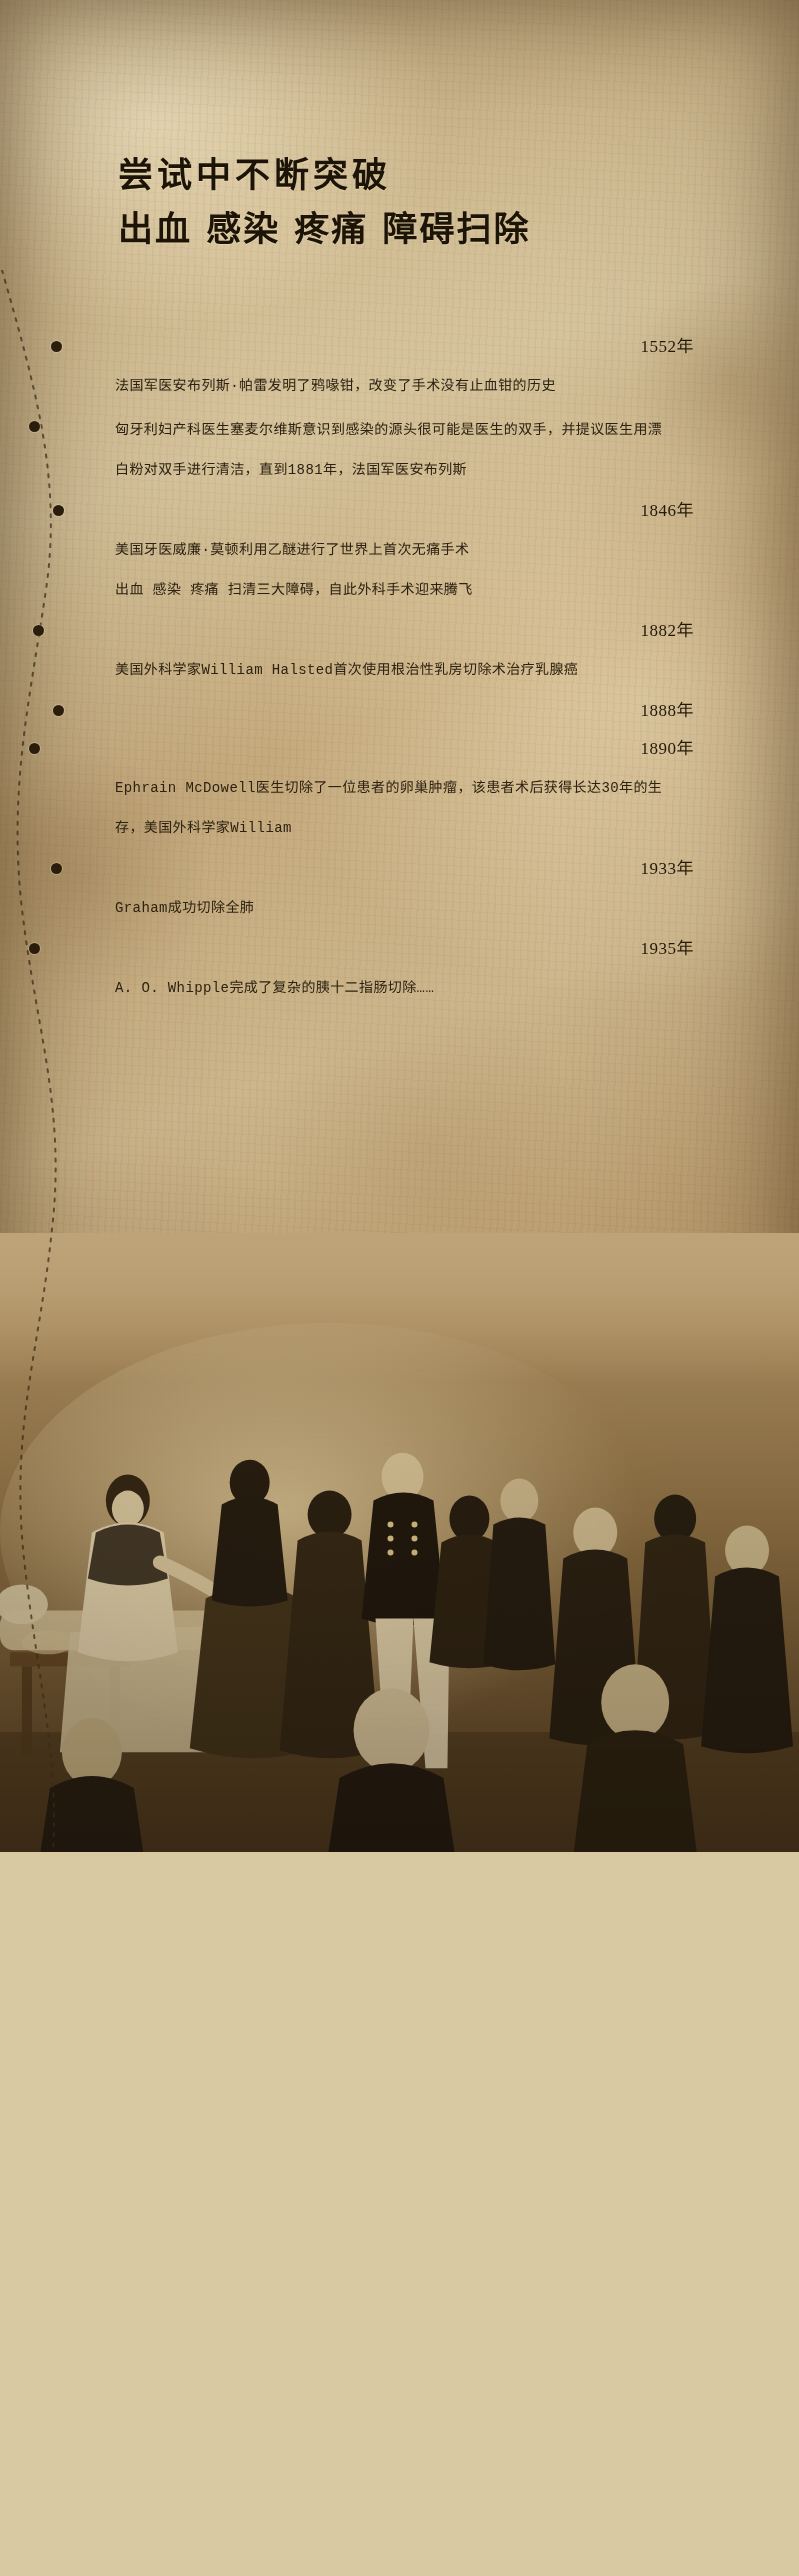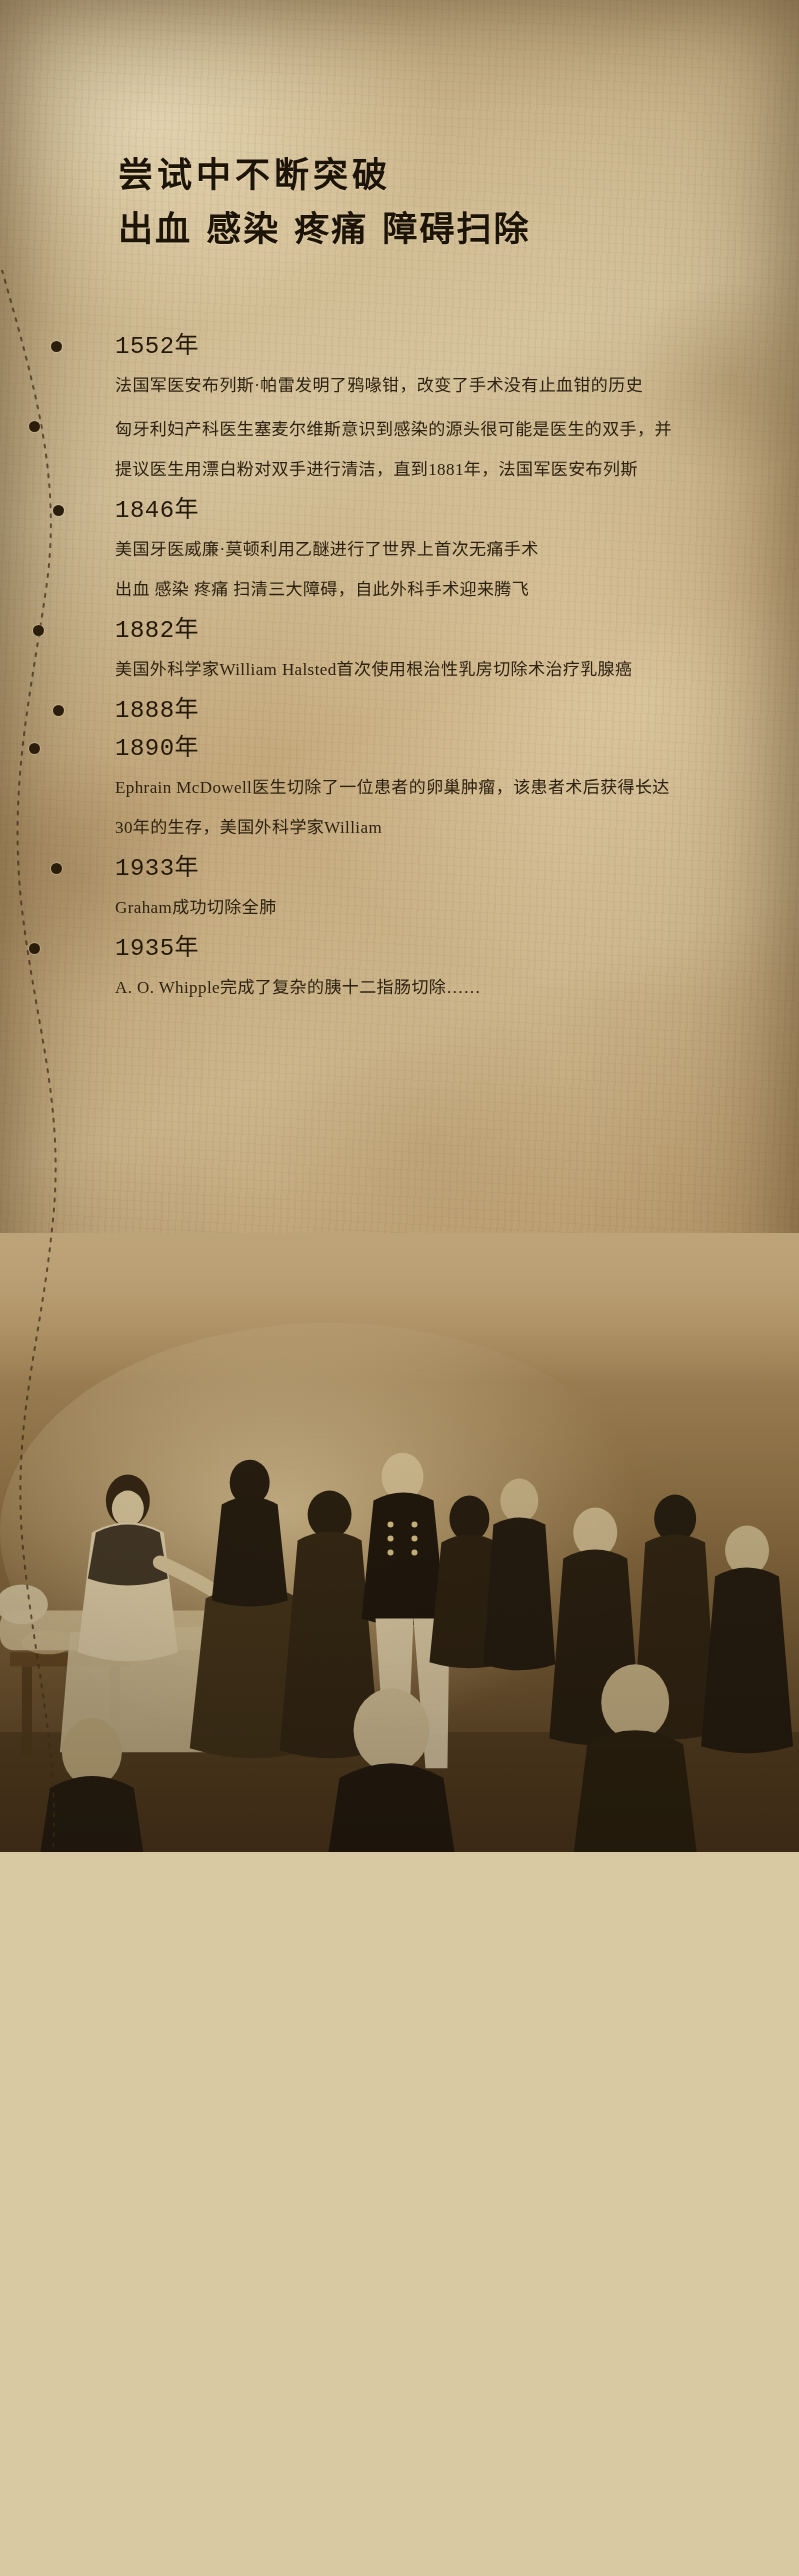--- a/index.html
+++ b/index.html
@@ -93,30 +93,31 @@
   }
   .entries {
     position: absolute;
     left: 115px;
     top: 0;
     width: 579px;
   }
   .entry { position: relative; margin-bottom: 4px; }
   .entry .year {
     color: #241909;
-    font-family: Liberation Mono, monospace;
-    font-size: 24px;
+    font-family: Liberation Serif, serif;
+    font-size: 17px;
     line-height: 34px;
     letter-spacing: 0.5px;
     margin-bottom: 2px;
+    text-align: right;
   }
   .entry .desc {
     color: #2d2211;
-    font-family: Liberation Serif, serif;
-    font-size: 17px;
+    font-family: Liberation Mono, monospace;
+    font-size: 14px;
     line-height: 40px;
     letter-spacing: 0.4px;
     max-width: 559px;
   }
   .entry .desc + .desc { margin-top: 0; }
 
   .dot {
     position: absolute;
     width: 11px;
     height: 11px;

